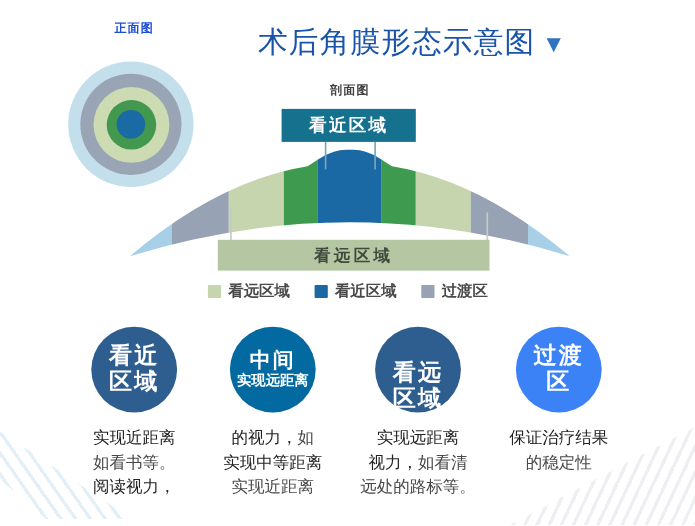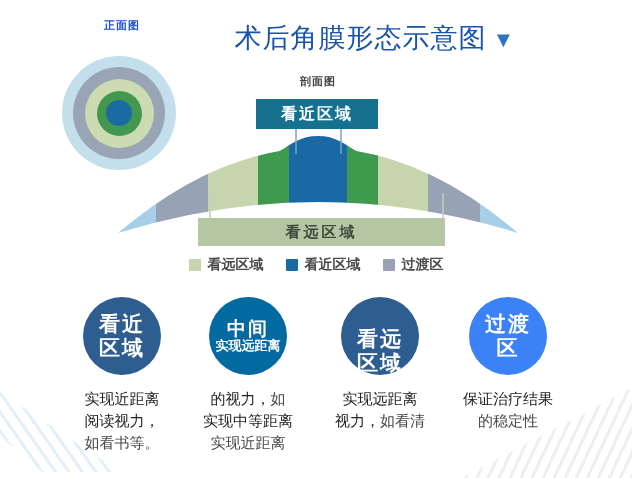--- a/index.html
+++ b/index.html
@@ -121,22 +121,22 @@
     </div>
   </div>
 
   <div class="zone-col zc1">
     <div class="zone-circle" style="background: rgb(46, 93, 144);">
       <span class="zl-big">看近</span>
       <span class="zl-big">区域</span>
     </div>
     <div class="zone-desc">
       <div class="desc-line"><span class="b">实现近距离</span><span class="r"></span></div>
+      <div class="desc-line"><span class="b"></span><span class="r">如看书等。</span></div>
       <div class="desc-line"><span class="b">阅读视力，</span><span class="r"></span></div>
-      <div class="desc-line"><span class="b"></span><span class="r">如看书等。</span></div>
     </div>
   </div>
 
   <div class="zone-col zc2">
     <div class="zone-circle" style="background: #0369a1;">
       <span class="zl-mid">中间</span>
       <span class="zl-small">实现远距离</span>
     </div>
     <div class="zone-desc">
       <div class="desc-line"><span class="b">的视力，</span><span class="r">如</span></div>
@@ -146,20 +146,21 @@
   </div>
 
   <div class="zone-col zc3">
     <div class="zone-circle" style="background: rgb(46, 93, 144); justify-content: flex-end;">
       <span class="zl-big">看远</span>
       <span class="zl-big">区域</span>
     </div>
     <div class="zone-desc">
       <div class="desc-line"><span class="b">实现远距离</span><span class="r"></span></div>
       <div class="desc-line"><span class="b">视力，</span><span class="r">如看清</span></div>
+      <div class="desc-line"><span class="b"></span><span class="r">远处的路标等。</span></div>
     </div>
   </div>
 
   <div class="zone-col zc4">
     <div class="zone-circle" style="background: #3b82f6;">
       <span class="zl-big">过渡</span>
       <span class="zl-big">区</span>
     </div>
     <div class="zone-desc">
       <div class="desc-line"><span class="b">保证治疗结果</span><span class="r"></span></div>

